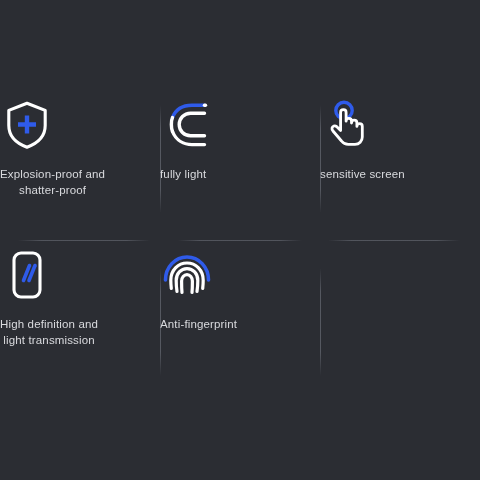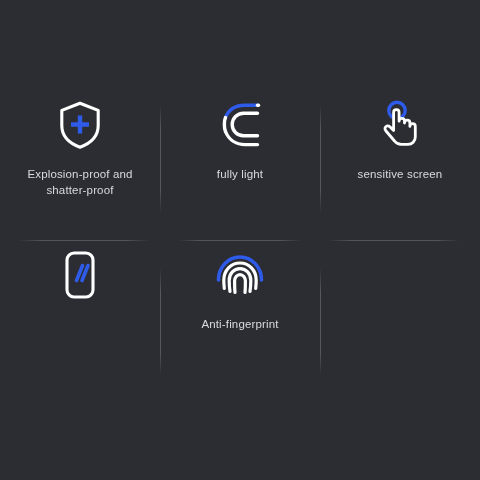--- a/index.html
+++ b/index.html
@@ -26,21 +26,21 @@
     width: 480px;
     height: 300px;
     display: grid;
     grid-template-columns: 1fr 1fr 1fr;
     grid-template-rows: 1fr 1fr;
   }
   .cell {
     position: relative;
     display: flex;
     flex-direction: column;
-    align-items: center;
+    align-items: flex-start;
     justify-content: flex-start;
     padding-top: 20px;
     box-sizing: border-box;
   }
   .icon-wrap {
     width: 54px;
     height: 54px;
     display: flex;
     align-items: center;
     justify-content: center;
@@ -141,20 +141,22 @@
     </div>
 
     <div class="cell">
       <div class="icon-wrap">
         <svg width="42" height="52" viewBox="0 0 42 52" fill="none">
           <rect x="8" y="4" width="26" height="44" rx="7" ry="7" stroke="#ffffff" stroke-width="3.1" fill="none"></rect>
           <path d="M23.5 16.5 L17.5 31.5" stroke="#2f5bea" stroke-width="3.6" stroke-linecap="round"></path>
           <path d="M29.0 16.5 L23.0 31.5" stroke="#2f5bea" stroke-width="3.6" stroke-linecap="round"></path>
         </svg>
       </div>
+      <div class="cell-label">High definition and
+light transmission</div>
     </div>
 
 
     <div class="cell">
       <div class="icon-wrap">
         <svg width="50" height="44" viewBox="0 0 50 44" fill="none">
 
           <path d="M3.5 27.0 C3.5 14.0 13.2 4.0 25.0 4.0 C36.8 4.0 46.5 14.0 46.5 27.0" stroke="#2f5bea" stroke-width="3.6" stroke-linecap="round" fill="none"></path>
 
           <path d="M9.3 35.5 C9.3 35.5 8.8 31.0 8.8 27.2 C8.8 17.5 16.0 10.0 25.0 10.0

